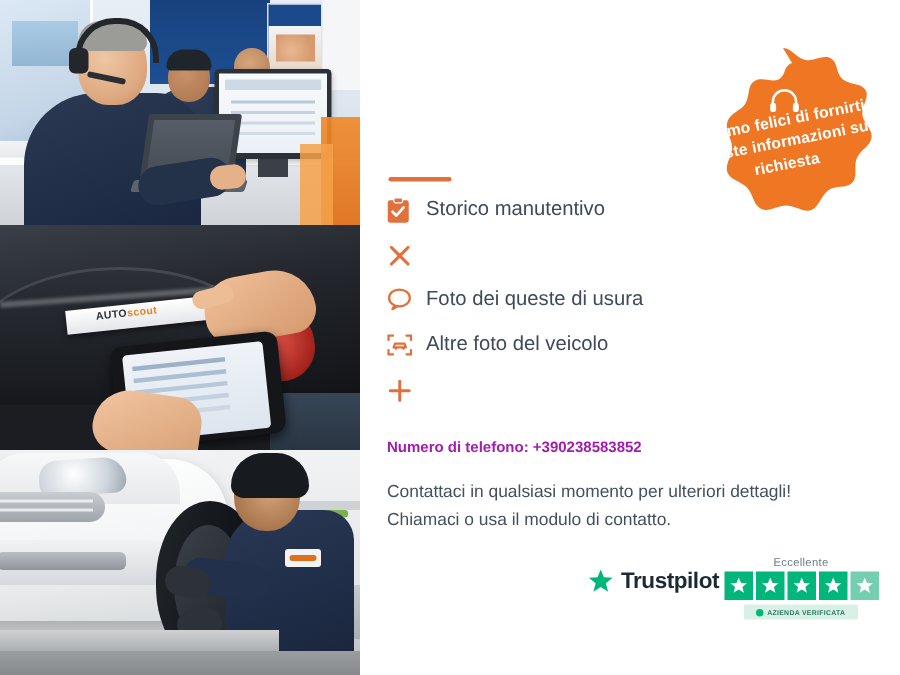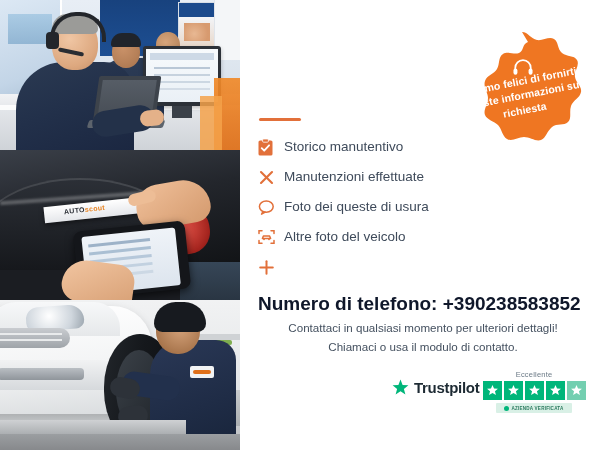--- a/index.html
+++ b/index.html
@@ -419,21 +419,21 @@
   }
 
   
   .features {
     position: absolute;
     left: 18px; top: 132px;
     width: 320px;
   }
   .feature {
     display: flex;
-    align-items: center;
+    align-items: flex-start;
     height: 30px;
   }
   .feature-icon {
     width: 26px;
     min-width: 26px;
     display: flex;
     align-items: center;
     justify-content: flex-start;
     color: #e2703a;
   }
@@ -441,33 +441,32 @@
   .feature-label {
     font-size: 13.5px;
     color: #3e4a5a;
     line-height: 1;
   }
 
   
   .phone-title {
     position: absolute;
     left: 18px; top: 293px;
-    font-size: 19px;
+    font-size: 10px;
     font-weight: bold;
-    color: #0f172a;
+    color: #a21caf;
     white-space: nowrap;
   }
   .contact-lines {
     position: absolute;
     left: 18px; top: 319px;
     width: 330px;
     font-size: 11.6px;
     line-height: 1.62;
     color: #44505f;
-    text-align: center;
   }
 
   
   .tp {
     position: absolute;
     left: 152px; top: 370px;
     width: 200px;
     height: 52px;
   }
   .tp-logo {
@@ -649,21 +648,20 @@
       </div>
 
       <div class="feature">
         <span class="feature-icon">
           <svg width="17" height="17" viewBox="0 0 17 17" stroke="#e2703a" stroke-width="2.1" stroke-linecap="round">
             <path d="M3 3 L14 14"></path>
             <path d="M14 3 L3 14"></path>
             <circle cx="8.5" cy="8.5" r="1.5" fill="#e2703a" stroke="none"></circle>
           </svg>
         </span>
-        <span class="feature-label">Manutenzioni effettuate</span>
       </div>
 
       <div class="feature">
         <span class="feature-icon">
           <svg width="17" height="15" viewBox="0 0 17 15" fill="none" stroke="#e2703a" stroke-width="1.5">
             <ellipse cx="8.3" cy="6.6" rx="6.9" ry="5.6"></ellipse>
             <path d="M5.2 11.2 L3.6 14.2 L7.6 11.9" stroke-linejoin="round"></path>
           </svg>
         </span>
         <span class="feature-label">Foto dei queste di usura</span>

